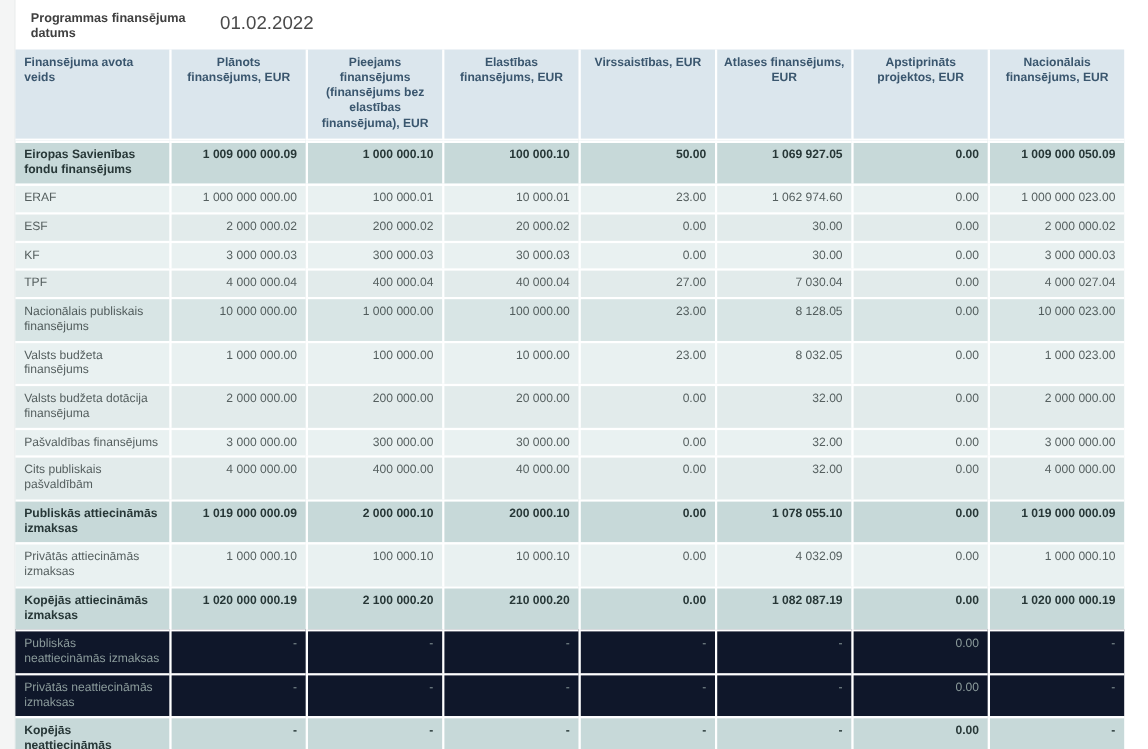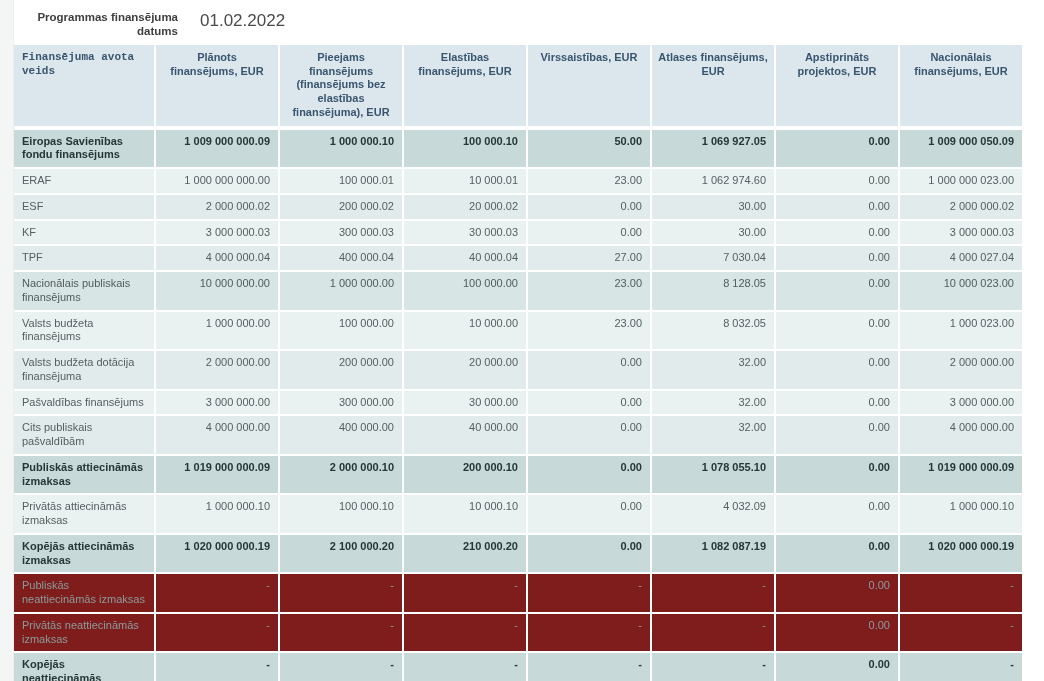--- a/index.html
+++ b/index.html
@@ -2,37 +2,37 @@
 <html><head>
 <meta charset="utf-8">
 <style>
   html,body{margin:0;padding:0;background:#fff;font-family:"Liberation Sans",sans-serif;}
   body{width:1044px;height:681px;overflow:hidden;position:relative;color:#444;}
   .page-edge{position:absolute;left:0;top:0;width:13px;height:100%;background:#f4f5f5;border-right:1px solid #eceeee;}
   .content{position:absolute;left:14px;top:0;width:1010px;}
 
   
   .top-block{display:flex;align-items:flex-start;padding:10px 0 6px 14px;}
-  .top-label{font-weight:bold;font-size:11.5px;color:#3f3f3f;width:150px;line-height:1.25;text-align:right;}
+  .top-label{font-weight:bold;font-size:11.5px;color:#3f3f3f;width:150px;line-height:1.25;}
   .top-value{font-size:17px;color:#4a4a4a;margin-left:22px;padding-top:1px;}
 
   
   table.fin{border-collapse:separate;border-spacing:0;width:1008px;font-size:11px;table-layout:fixed;}
   table.fin th{background:#dbe6ed;color:#3a566e;font-weight:bold;text-align:center;vertical-align:top;
     padding:6px 6px;line-height:1.25;border-left:2px solid #fff;border-bottom:2px solid #fff;}
-  table.fin th:first-child{text-align:left;border-left:none;padding-left:8px;font-family:Liberation Mono, monospace;}
+  table.fin th:first-child{text-align:left;border-left:none;padding-left:8px;}
   table.fin td{padding:5px 8px;vertical-align:top;border-left:2px solid #fff;border-top:2px solid #fff;
     line-height:1.25;white-space:nowrap;}
   table.fin td:first-child{border-left:none;white-space:normal;}
   table.fin td.num{text-align:right;}
   tr.row-rega td{background:#e9f1f1;color:#555f5f;}
   tr.row-regb td{background:#e2ebeb;color:#555f5f;}
   tr.row-sub  td{background:#d8e5e5;color:#515c5c;}
   tr.row-bold td{background:#c7d9d9;color:#273737;font-weight:bold;margin-top:16px;}
-  tr.row-muted td{background:#7f1d1d;color:#8b9b9b;}
+  tr.row-muted td{background:#0f172a;color:#8b9b9b;}
   tr.row-boldmuted td{background:#c7d9d9;color:#273737;font-weight:bold;}
 </style>
 </head>
 <body>
 
 <div class="page-edge"></div>
 
 <div class="content">
 
   <div class="top-block">

